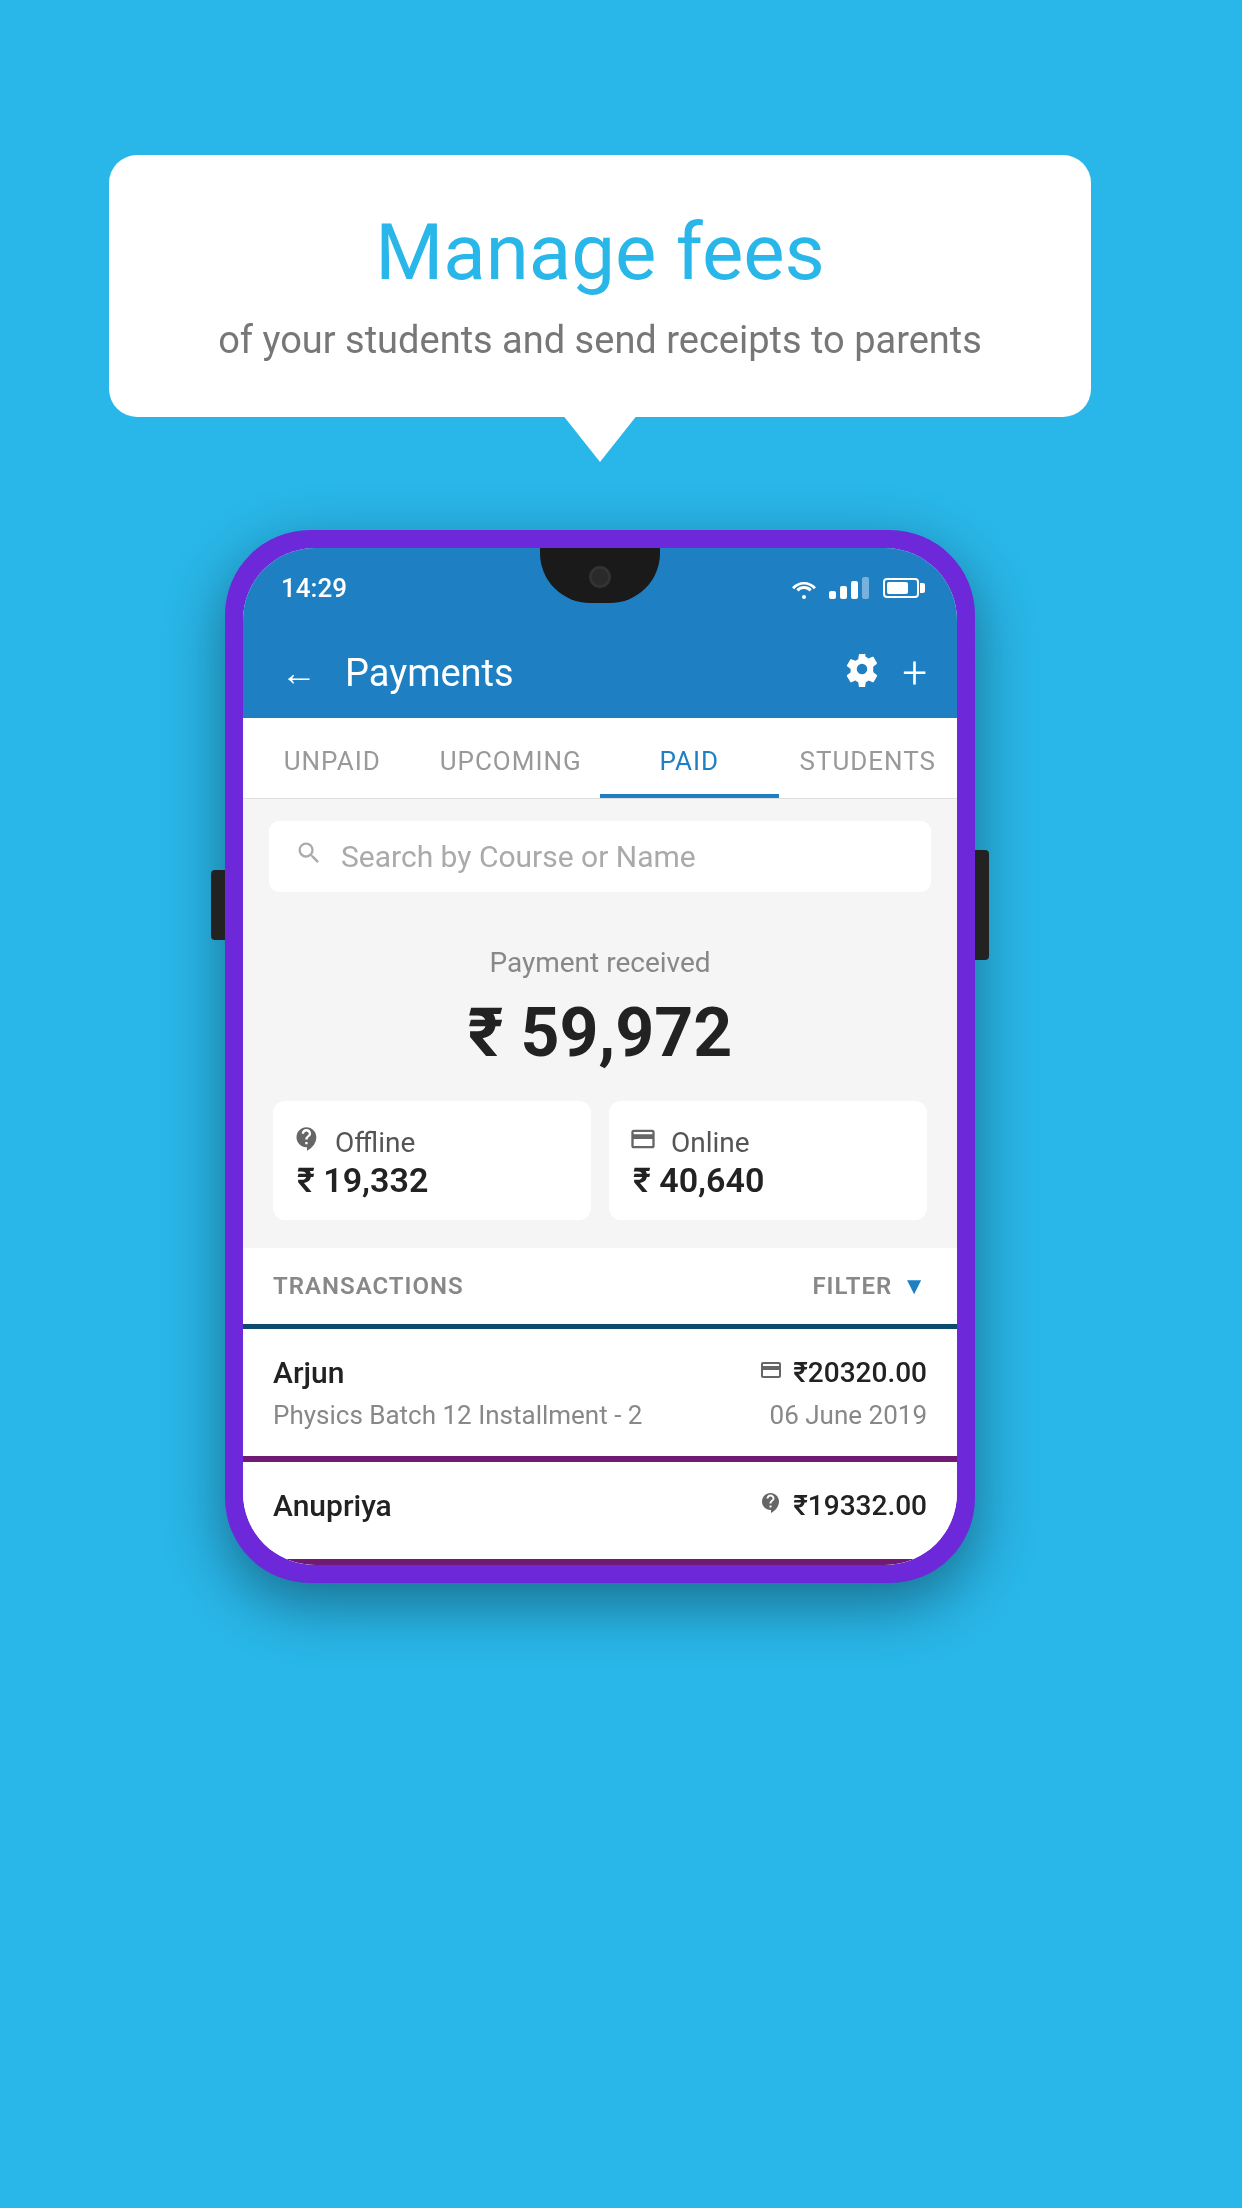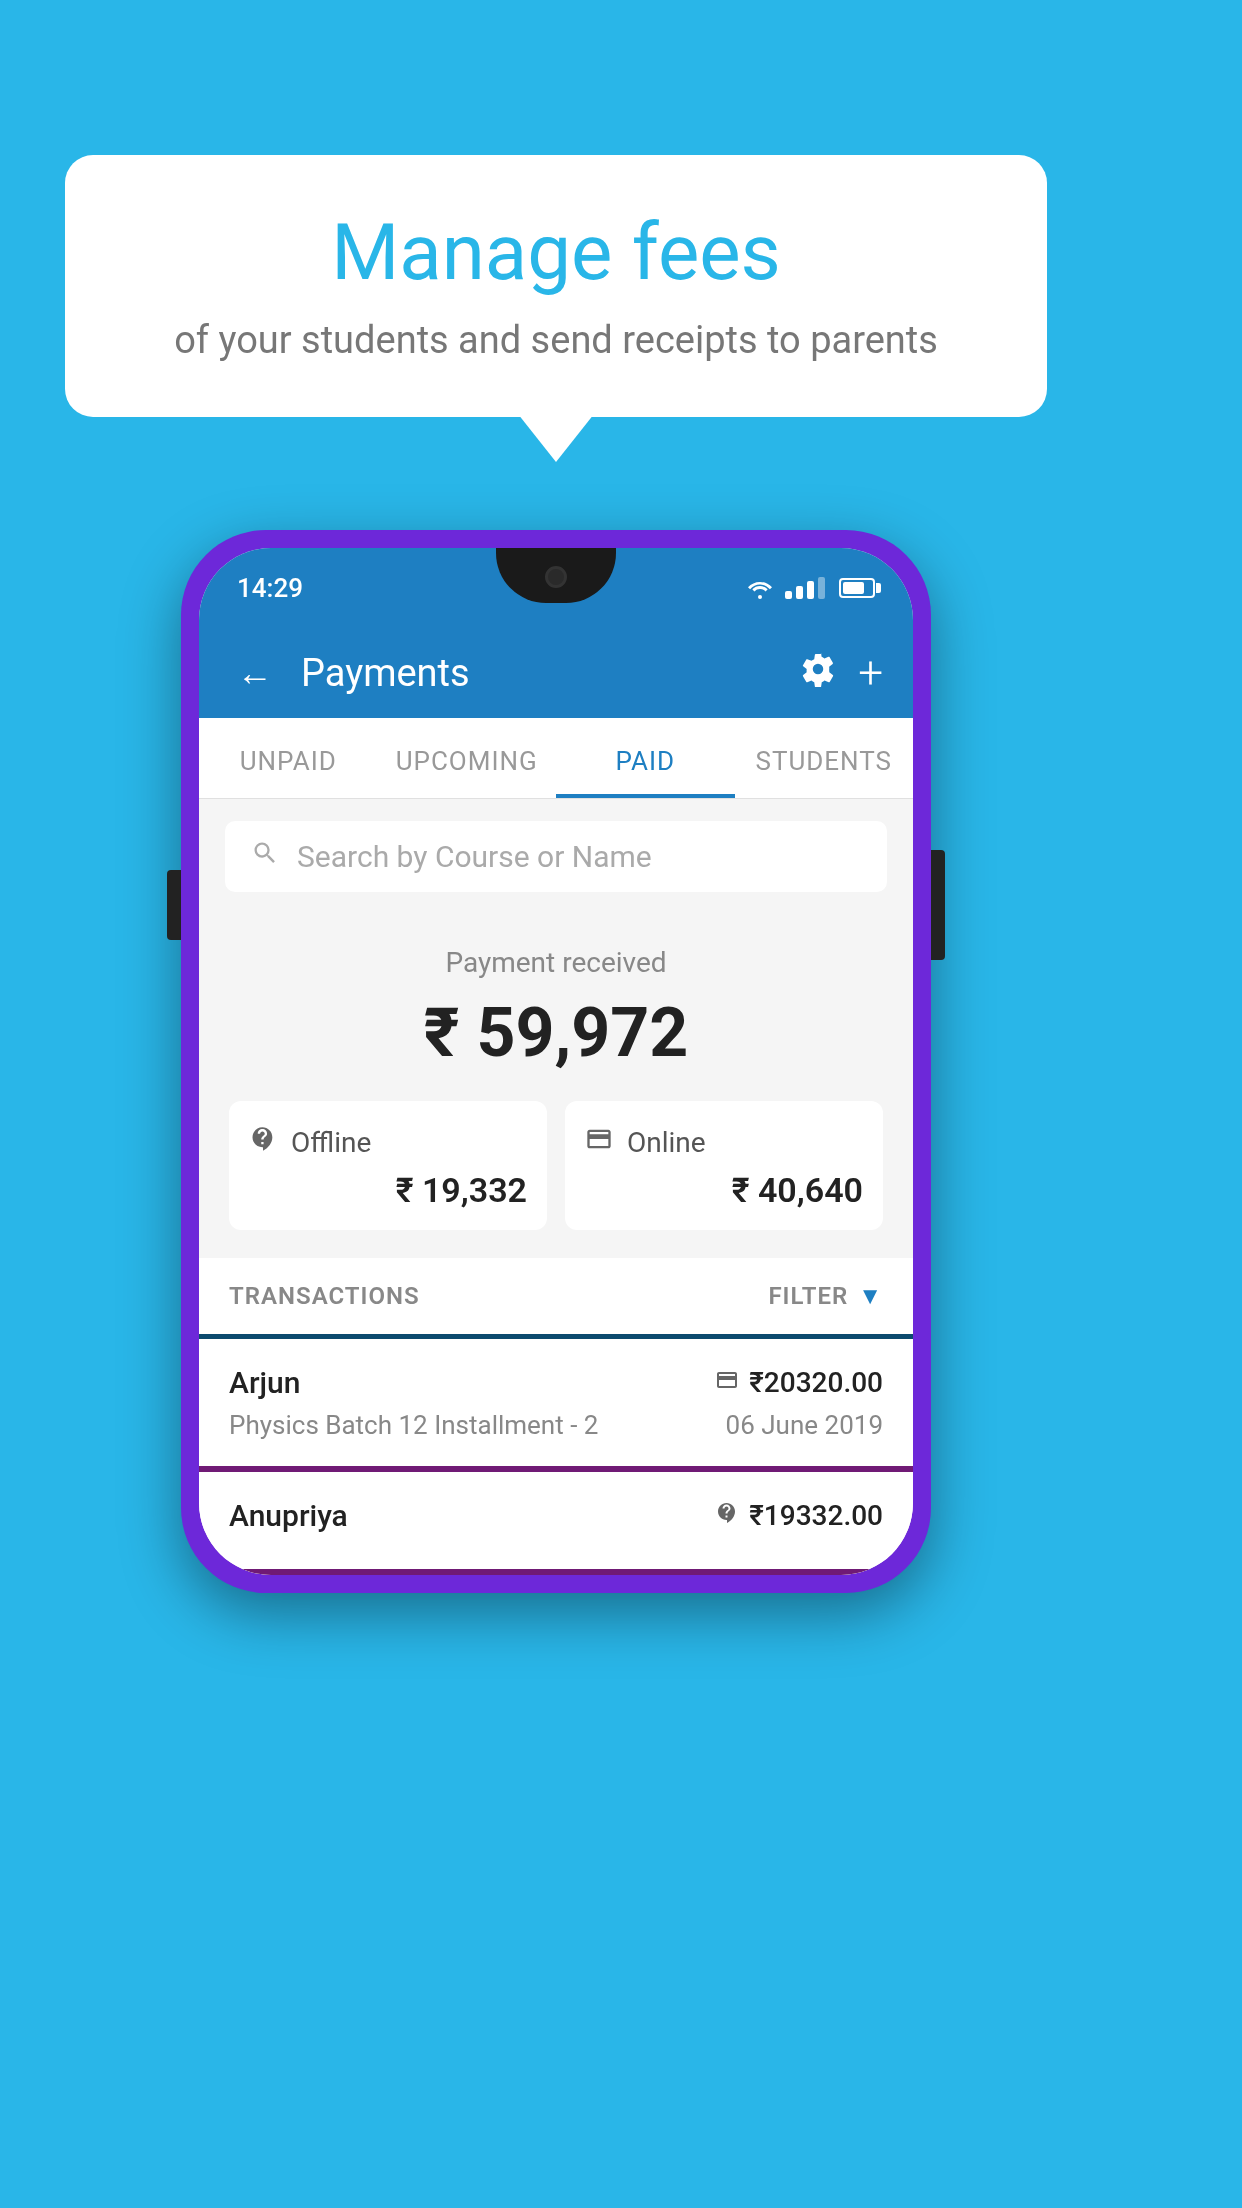--- a/index.html
+++ b/index.html
@@ -314,24 +314,23 @@
     .payment-cards {
       display: flex;
       gap: 18px;
     }
 
     .payment-card {
       flex: 1;
       background: white;
       border-radius: 12px;
       padding: 24px 20px 20px;
-      text-align: right;
+      text-align: left;
       display: flex;
       flex-direction: column;
-      gap: 10px;
     }
 
     .card-top {
       display: flex;
       align-items: center;
       gap: 14px;
     }
 
     .card-icon {
       color: #666;
@@ -428,21 +427,21 @@
     }
 
     .transaction-date {
       color: #888;
       font-size: 26px;
     }
   </style>
 </head>
 <body>
 
-<div style="width:1112px;height:2208px;background:#29b6e8;position:relative;">
+<div style="width:1112px;height:2208px;background:#29b6e8;position:relative;margin-left:44px;">
 
   <div class="speech-bubble-container">
     <div class="speech-bubble">
       <div class="bubble-title">Manage fees</div>
       <div class="bubble-subtitle">of your students and send receipts to parents</div>
     </div>
   </div>
 
   <div class="phone-container">
     <div class="phone-outer">

